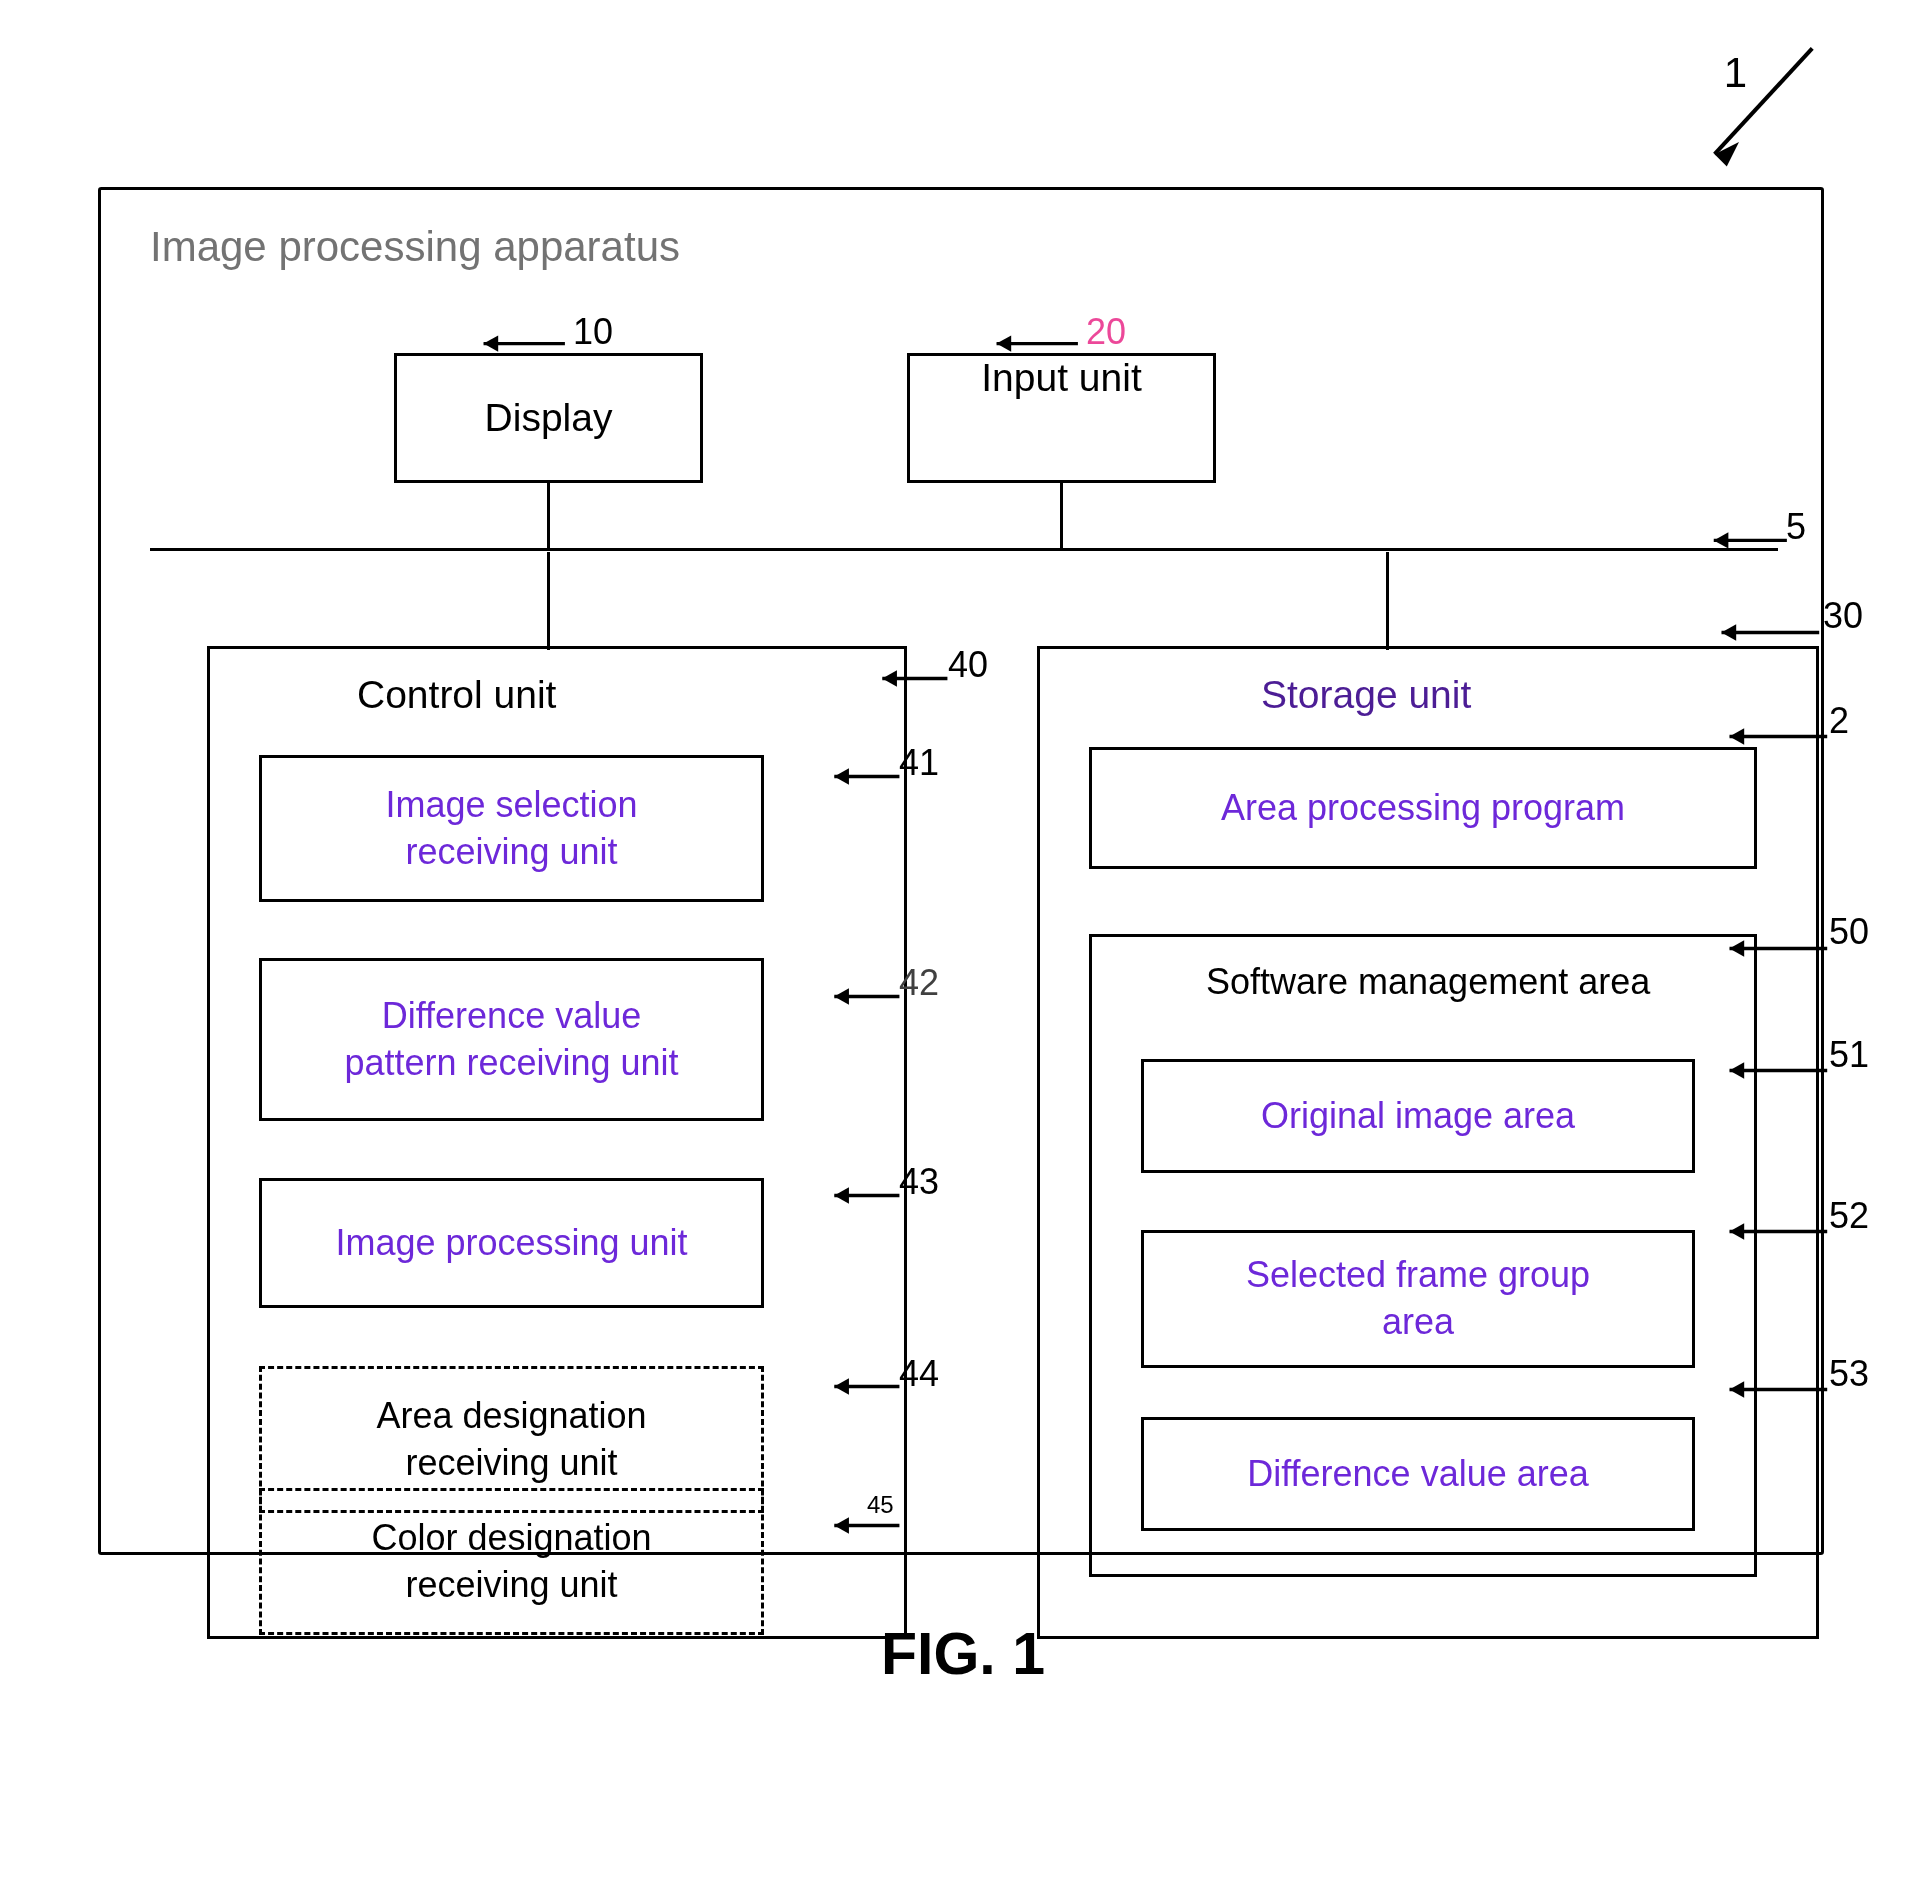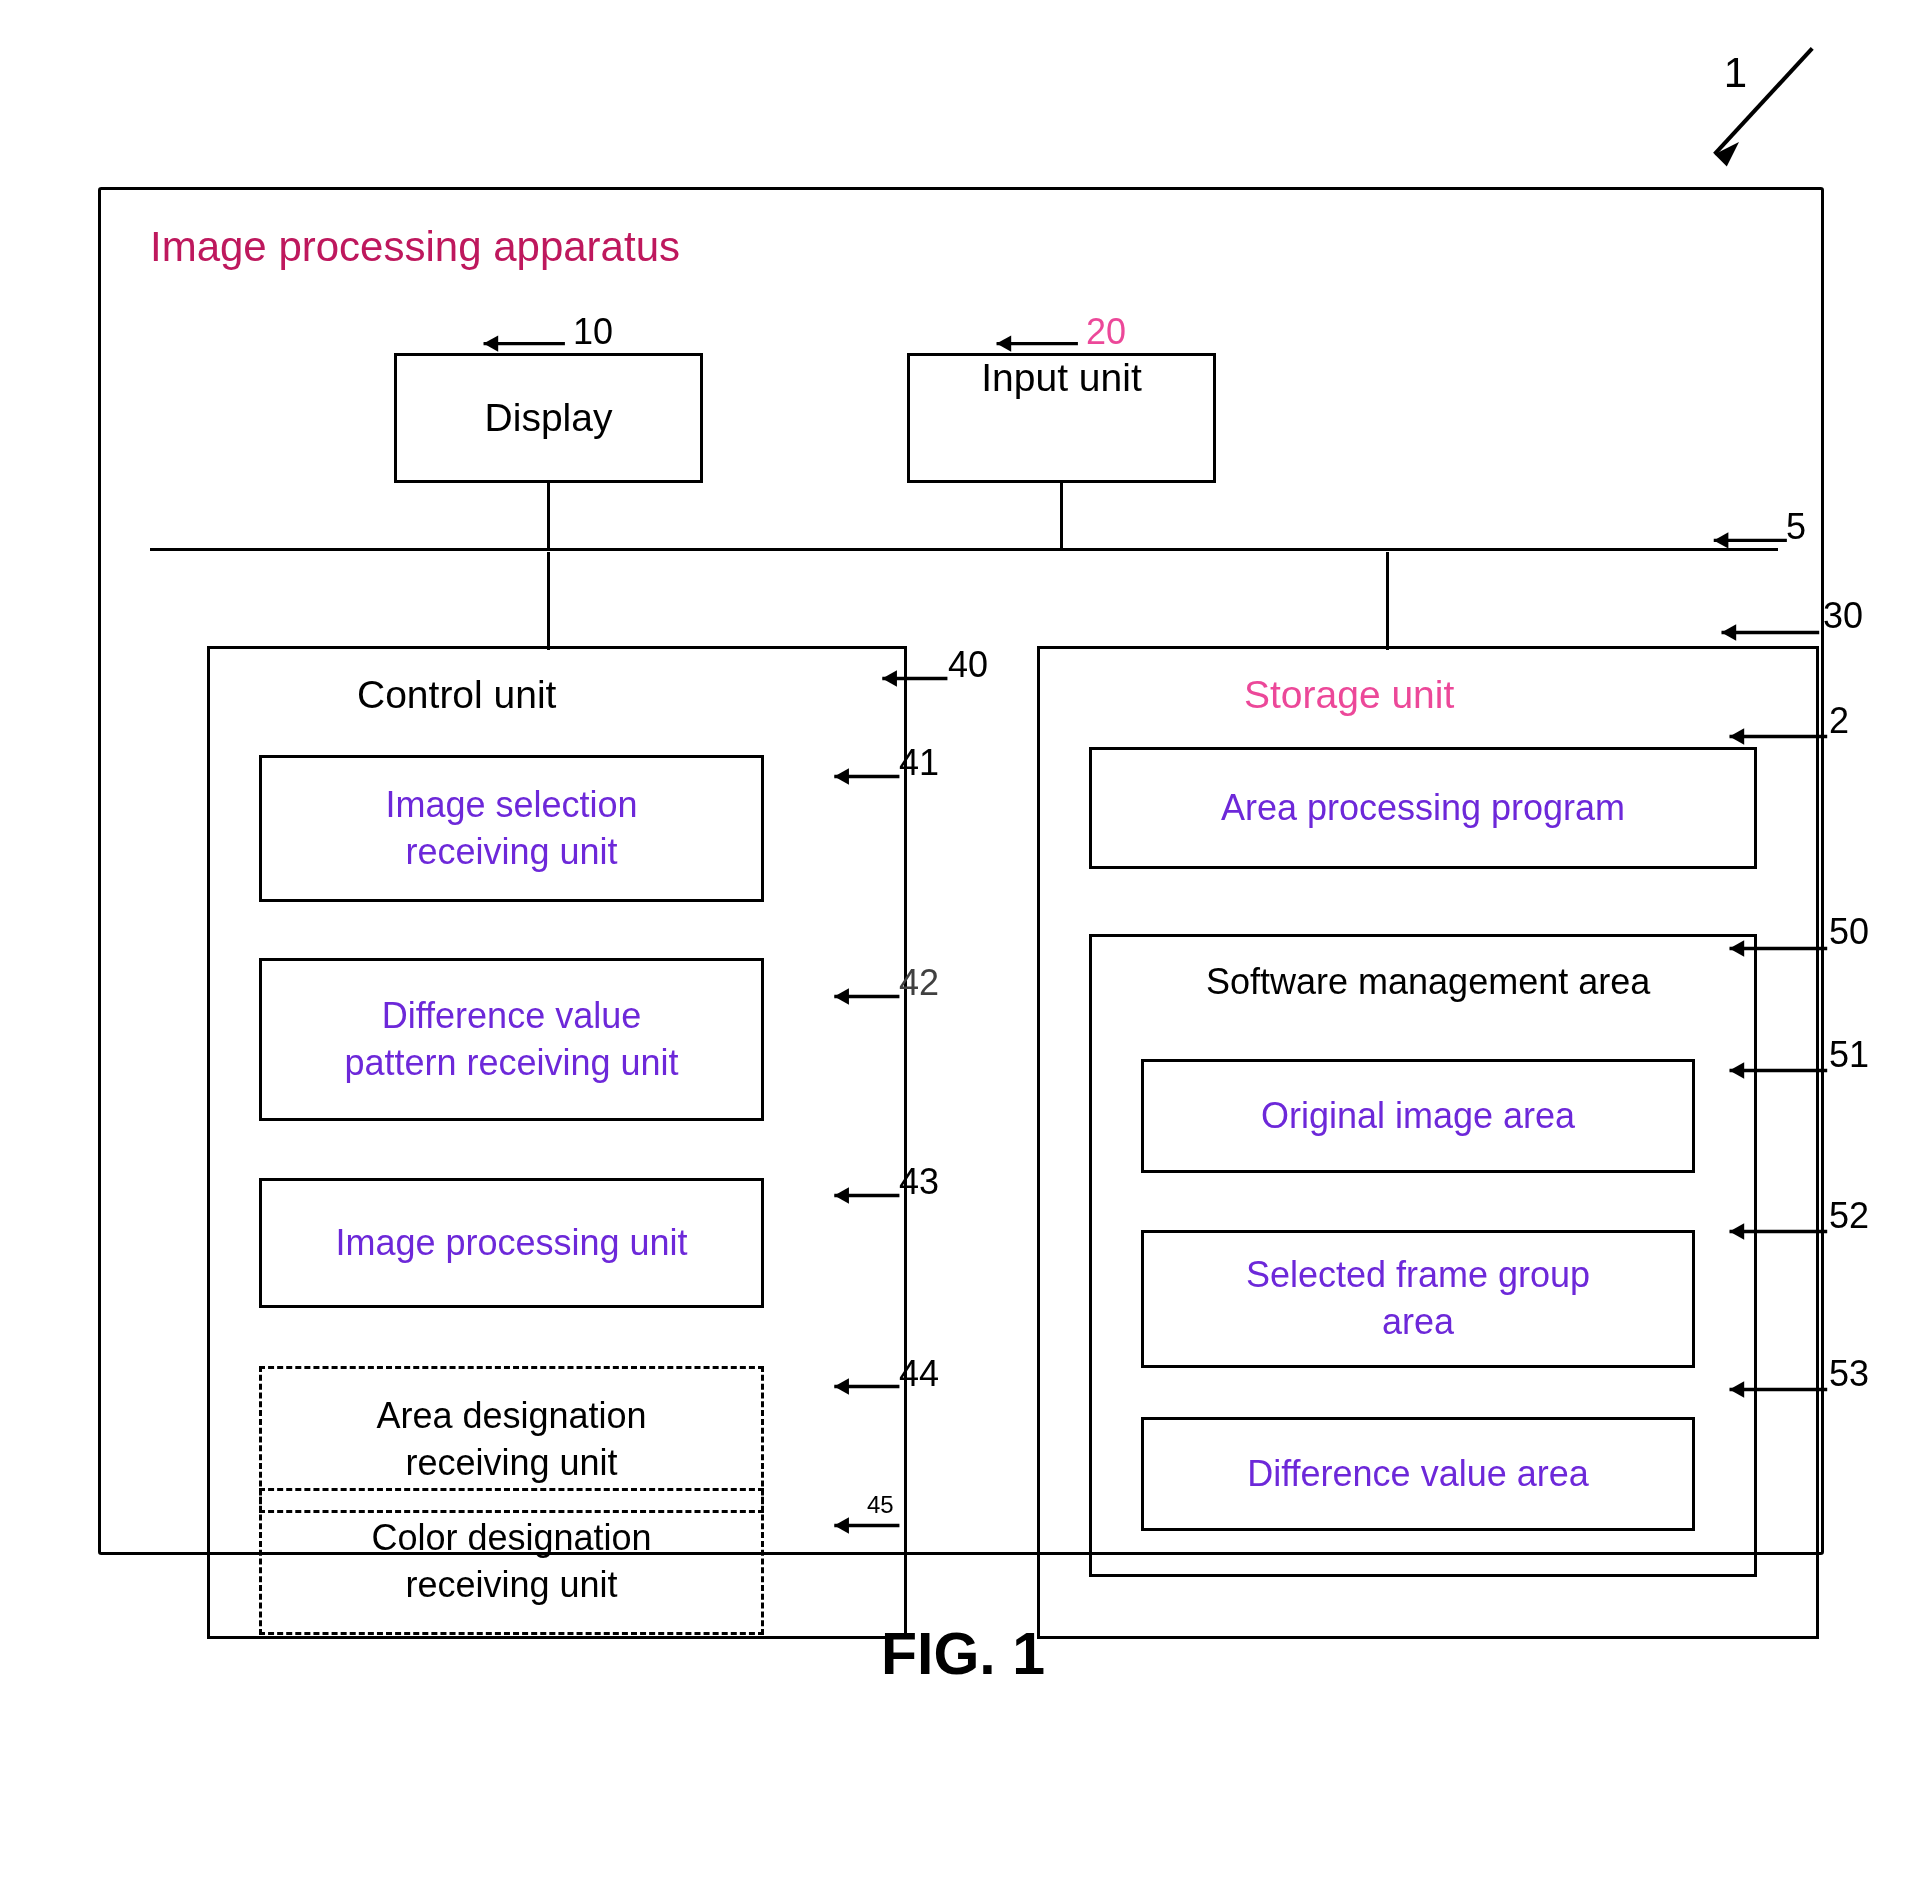--- a/index.html
+++ b/index.html
@@ -38,21 +38,21 @@
       height: 1368px;
       border: 3.3px solid #000;
       border-radius: 3.3px;
     }
 
     .main-box-title {
       position: absolute;
       top: 33px;
       left: 49px;
       font-size: 42px;
-      color: #be185d;
+      color: #737373;
     }
 
     
     .display-box {
       position: absolute;
       top: 163px;
       left: 293px;
       width: 309px;
       height: 130px;
       border: 3.3px solid #000;
@@ -156,23 +156,23 @@
       top: 456px;
       left: 936px;
       width: 782px;
       height: 993px;
       border: 3.3px solid #000;
     }
 
     .storage-box-title {
       position: absolute;
       top: 24.4px;
-      left: 204px;
+      left: 221px;
       font-size: 39px;
-      color: #ec4899;
+      color: #4c1d95;
     }
 
     
     .inner-box {
       position: absolute;
       border: 3.3px solid #000;
       display: flex;
       align-items: center;
       justify-content: center;
       text-align: center;

